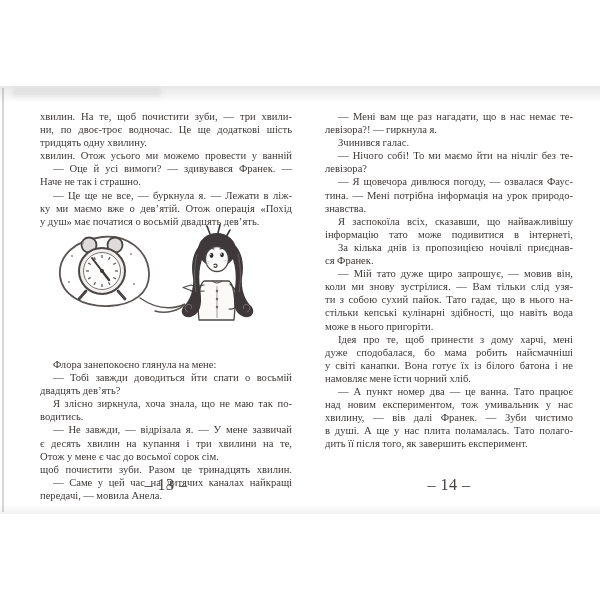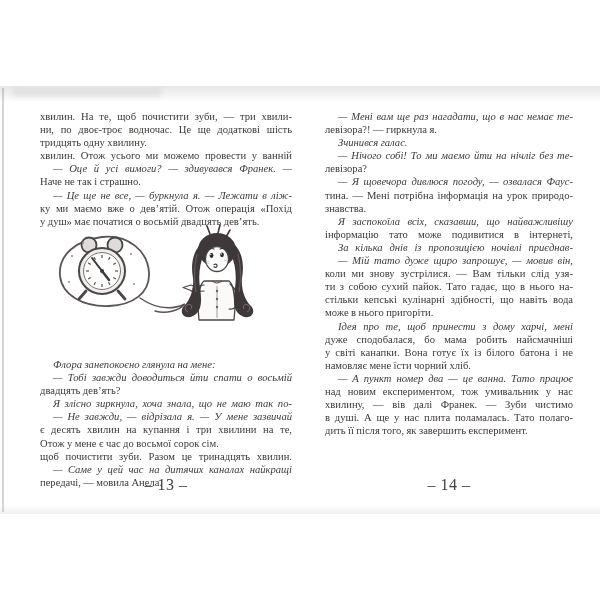--- a/index.html
+++ b/index.html
@@ -10,21 +10,21 @@
               background:linear-gradient(to bottom,rgba(110,110,110,.17),rgba(255,255,255,0));}
   .top-smudge{position:absolute;left:12px;top:88px;width:150px;height:9px;
               background:rgba(60,60,60,.07);filter:blur(2px);border-radius:4px;}
   .left-edge{position:absolute;left:2px;top:88px;width:2px;height:424px;background:rgba(70,70,70,.22);}
   .bottom-shadow{position:absolute;left:0;top:505px;width:600px;height:9px;
                  background:linear-gradient(to top,rgba(110,110,110,.10),rgba(255,255,255,0));}
   .text-col{position:absolute;font-size:10.6px;line-height:13.1px;color:#3d3937;
             letter-spacing:0;word-spacing:-0.2px;}
   .line{height:13.1px;overflow:hidden;text-align:justify;text-align-last:justify;}
   .line.end{text-align-last:left;}
-  .line.indent{text-indent:13px;font-style:italic;}
+  .line.indent{text-indent:13px;}
   .page-number{position:absolute;top:476px;font-size:16px;color:#45413f;text-align:center;
                letter-spacing:.5px;}
   .illustration{position:absolute;left:42px;top:224px;width:236px;height:104px;}
 </style>
 </head>
 <body>
 
 <div class="stage">
 
   <div class="top-shadow"></div>
@@ -119,20 +119,21 @@
         <path d="M205 88 c3 -1 4 -5 1 -7 c-3 -2 -6 1 -4 4" fill="none" stroke="#746c6e" stroke-width="1"></path>
         <path d="M155 30 C152 42 152 56 154 68 M196 30 C199 42 199 56 197 68" fill="none" stroke="#6e6668" stroke-width="0.9"></path>
       </g>
     </svg>
 
     <div class="text-col" style="left:40px;top:320px;width:252px;margin-top:38px;">
         <div class="line indent end">Флора занепокоєно глянула на мене:</div>
         <div class="line indent">— Тобі завжди доводиться йти спати о восьмій</div>
         <div class="line end">двадцять дев’ять?</div>
         <div class="line indent">Я злісно зиркнула, хоча знала, що не маю так по-</div>
+        <div class="line end">водитись.</div>
         <div class="line indent">— Не завжди, — відрізала я. — У мене зазвичай</div>
         <div class="line">є десять хвилин на купання і три хвилини на те,</div>
         <div class="line end">Отож у мене є час до восьмої сорок сім.</div>
         <div class="line">щоб почистити зуби. Разом це тринадцять хвилин.</div>
         <div class="line indent">— Саме у цей час на дитячих каналах найкращі</div>
         <div class="line end">передачі, — мовила Анела.</div>
       </div>
 
     <div class="page-number" style="left:40px;width:252px;">– 13 –</div>
   </div>
@@ -143,20 +144,21 @@
         <div class="line end">левізора?! — гиркнула я.</div>
         <div class="line indent end">Зчинився галас.</div>
         <div class="line indent">— Нічого собі! То ми маємо йти на нічліг без те-</div>
         <div class="line end">левізора?</div>
         <div class="line indent">— Я щовечора дивлюся погоду, — озвалася Фаус-</div>
         <div class="line">тина. — Мені потрібна інформація на урок природо-</div>
         <div class="line end">знавства.</div>
         <div class="line indent">Я заспокоїла всіх, сказавши, що найважливішу</div>
         <div class="line">інформацію тато може подивитися в інтернеті,</div>
         <div class="line indent">За кілька днів із пропозицією ночівлі приєднав-</div>
+        <div class="line end">ся Франек.</div>
         <div class="line indent">— Мій тато дуже щиро запрошує, — мовив він,</div>
         <div class="line">коли ми знову зустрілися. — Вам тільки слід узя-</div>
         <div class="line">ти з собою сухий пайок. Тато гадає, що в нього на-</div>
         <div class="line">стільки кепські кулінарні здібності, що навіть вода</div>
         <div class="line end">може в нього пригоріти.</div>
         <div class="line indent">Ідея про те, щоб принести з дому харчі, мені</div>
         <div class="line">дуже сподобалася, бо мама робить найсмачніші</div>
         <div class="line">у світі канапки. Вона готує їх із білого батона і не</div>
         <div class="line end">намовляє мене їсти чорний хліб.</div>
         <div class="line indent">— А пункт номер два — це ванна. Тато працює</div>

